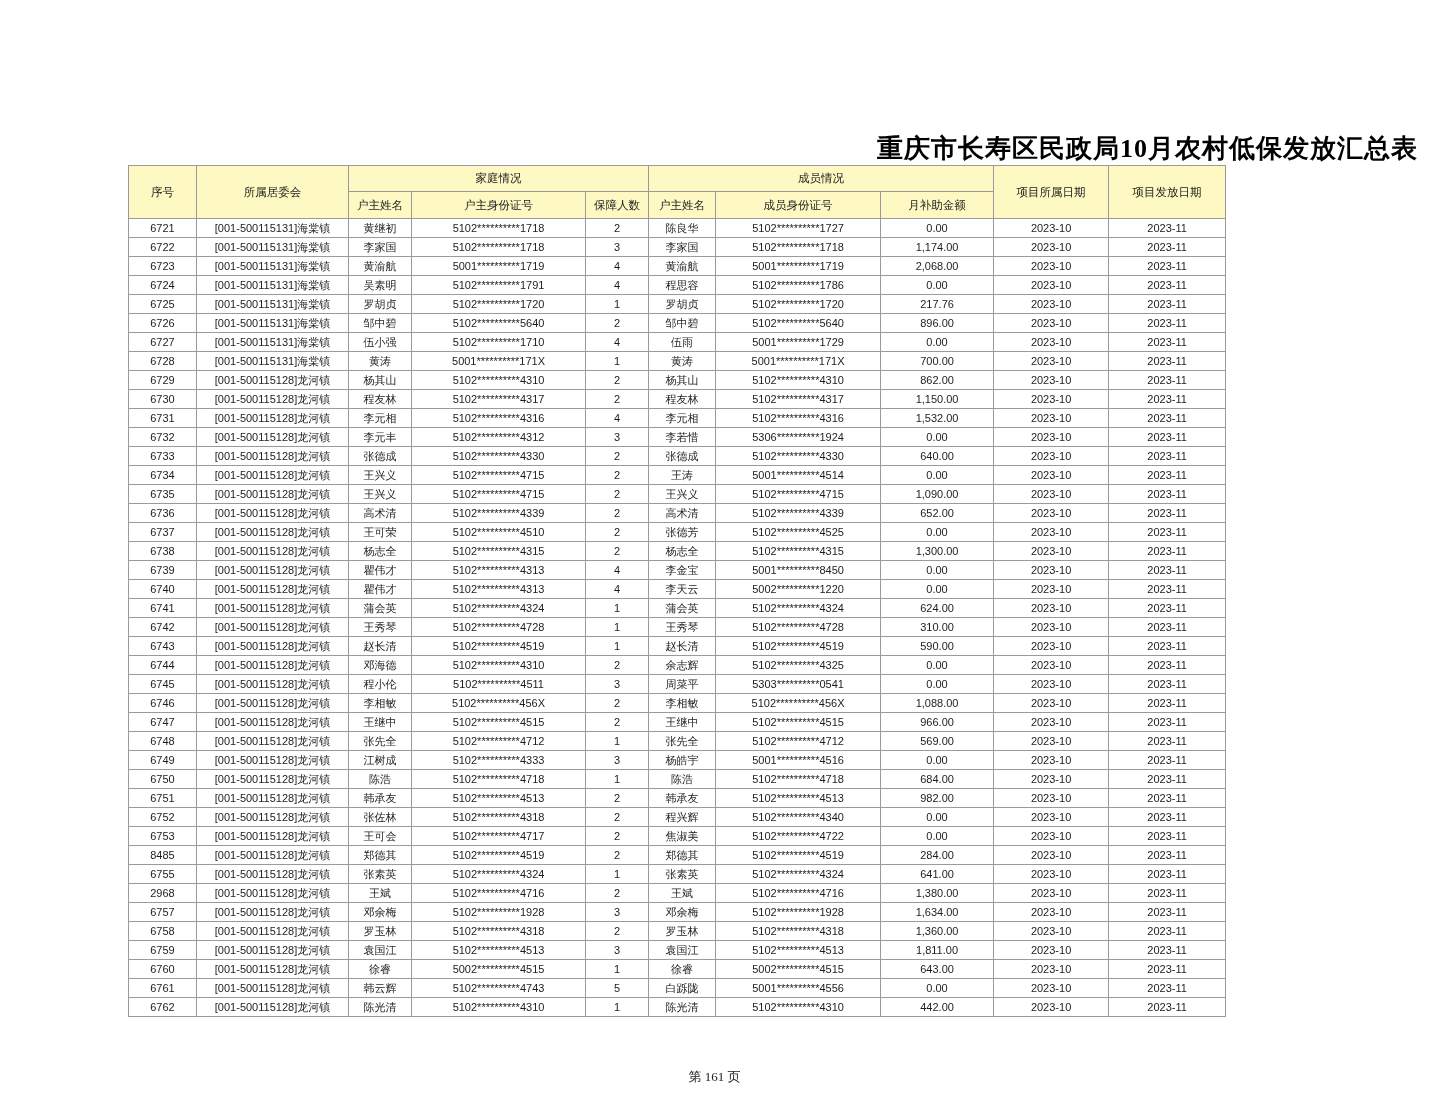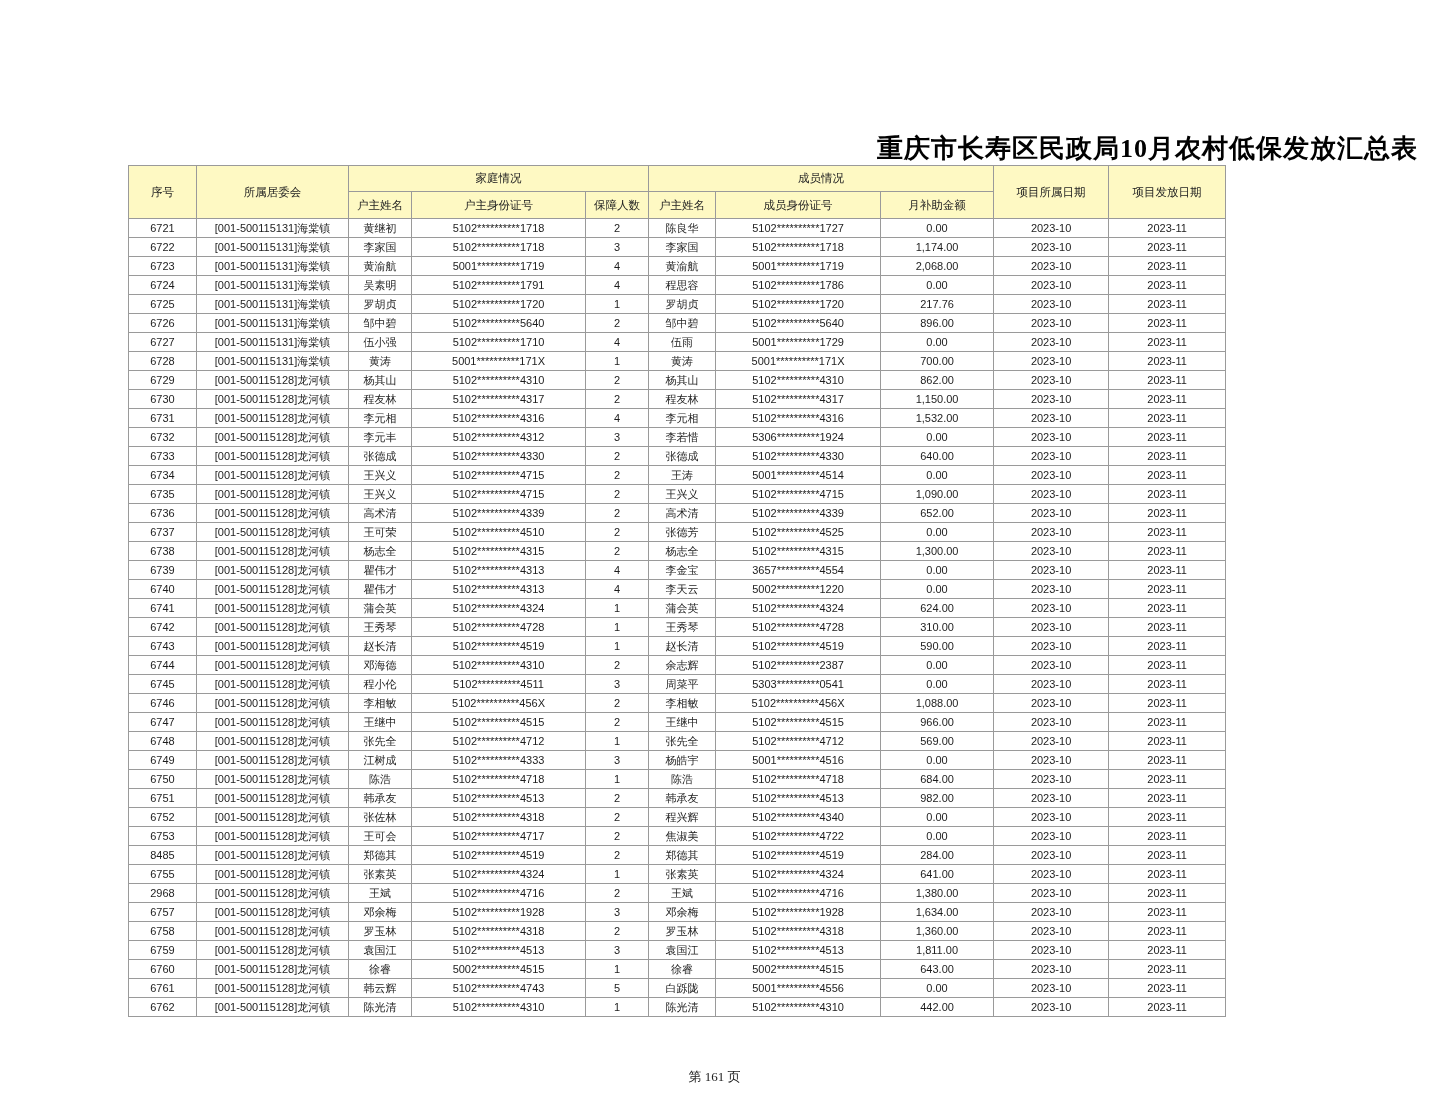--- a/index.html
+++ b/index.html
@@ -321,21 +321,21 @@
           <td>2023-10</td>
           <td>2023-11</td>
         </tr>
         <tr>
           <td>6739</td>
           <td>[001-500115128]龙河镇</td>
           <td>瞿伟才</td>
           <td>5102**********4313</td>
           <td>4</td>
           <td>李金宝</td>
-          <td>3657**********4554</td>
+          <td>5001**********8450</td>
           <td>0.00</td>
           <td>2023-10</td>
           <td>2023-11</td>
         </tr>
         <tr>
           <td>6740</td>
           <td>[001-500115128]龙河镇</td>
           <td>瞿伟才</td>
           <td>5102**********4313</td>
           <td>4</td>
@@ -381,21 +381,21 @@
           <td>2023-10</td>
           <td>2023-11</td>
         </tr>
         <tr>
           <td>6744</td>
           <td>[001-500115128]龙河镇</td>
           <td>邓海德</td>
           <td>5102**********4310</td>
           <td>2</td>
           <td>余志辉</td>
-          <td>5102**********2387</td>
+          <td>5102**********4325</td>
           <td>0.00</td>
           <td>2023-10</td>
           <td>2023-11</td>
         </tr>
         <tr>
           <td>6745</td>
           <td>[001-500115128]龙河镇</td>
           <td>程小伦</td>
           <td>5102**********4511</td>
           <td>3</td>

